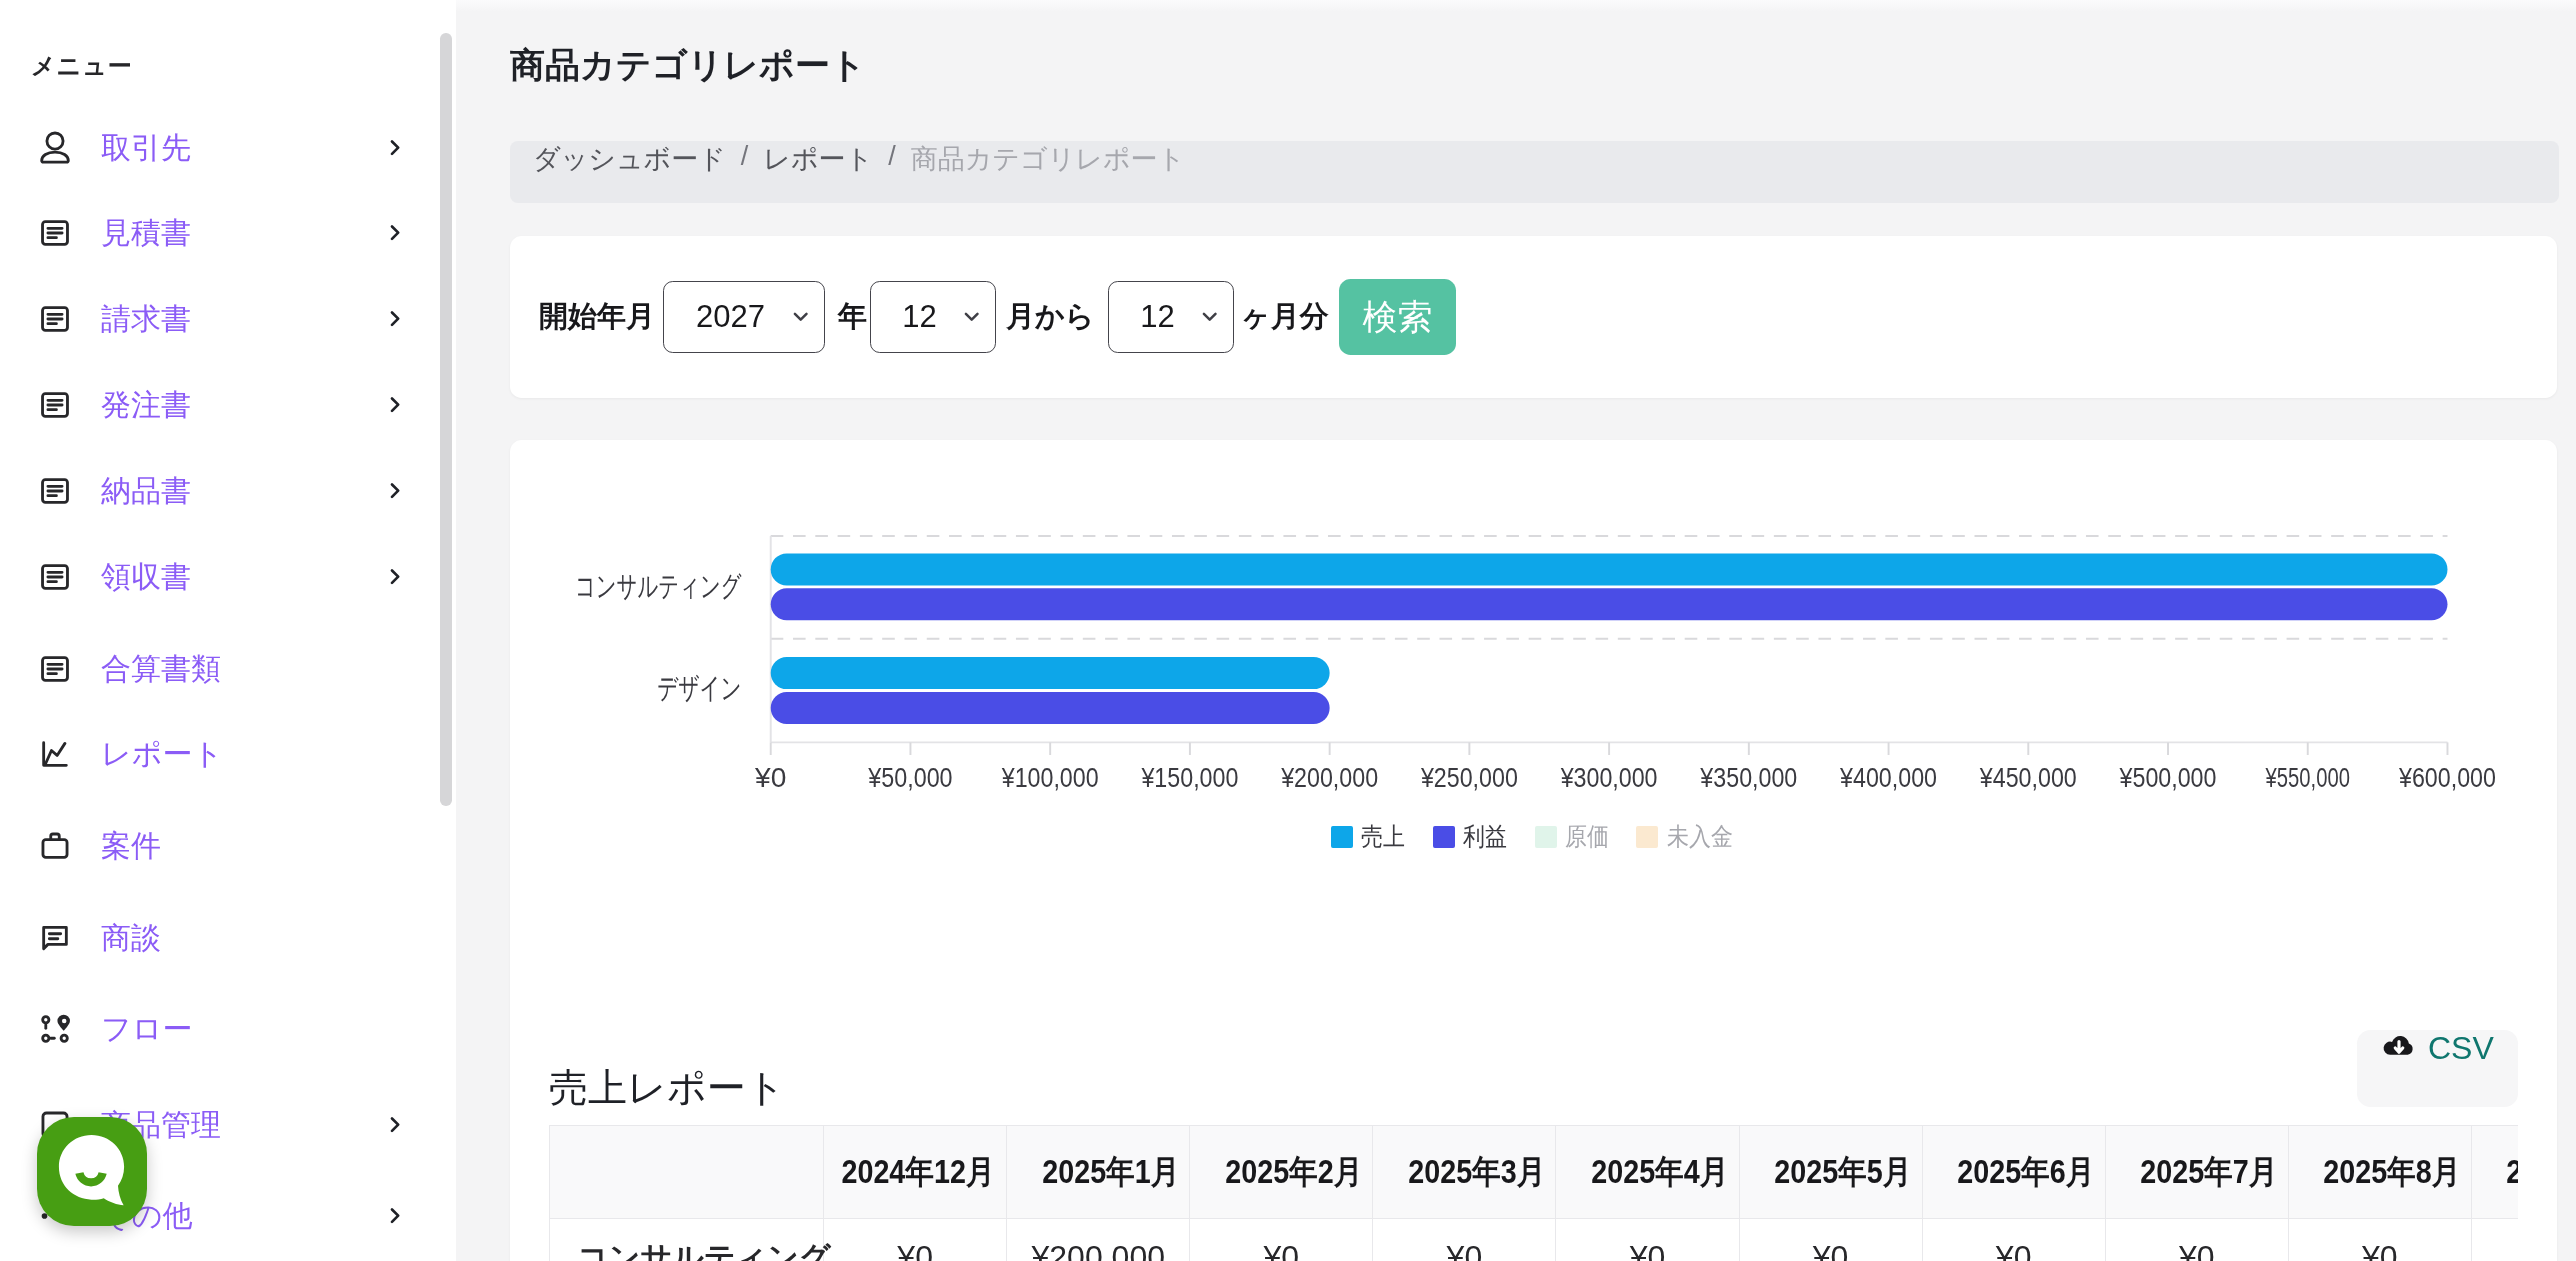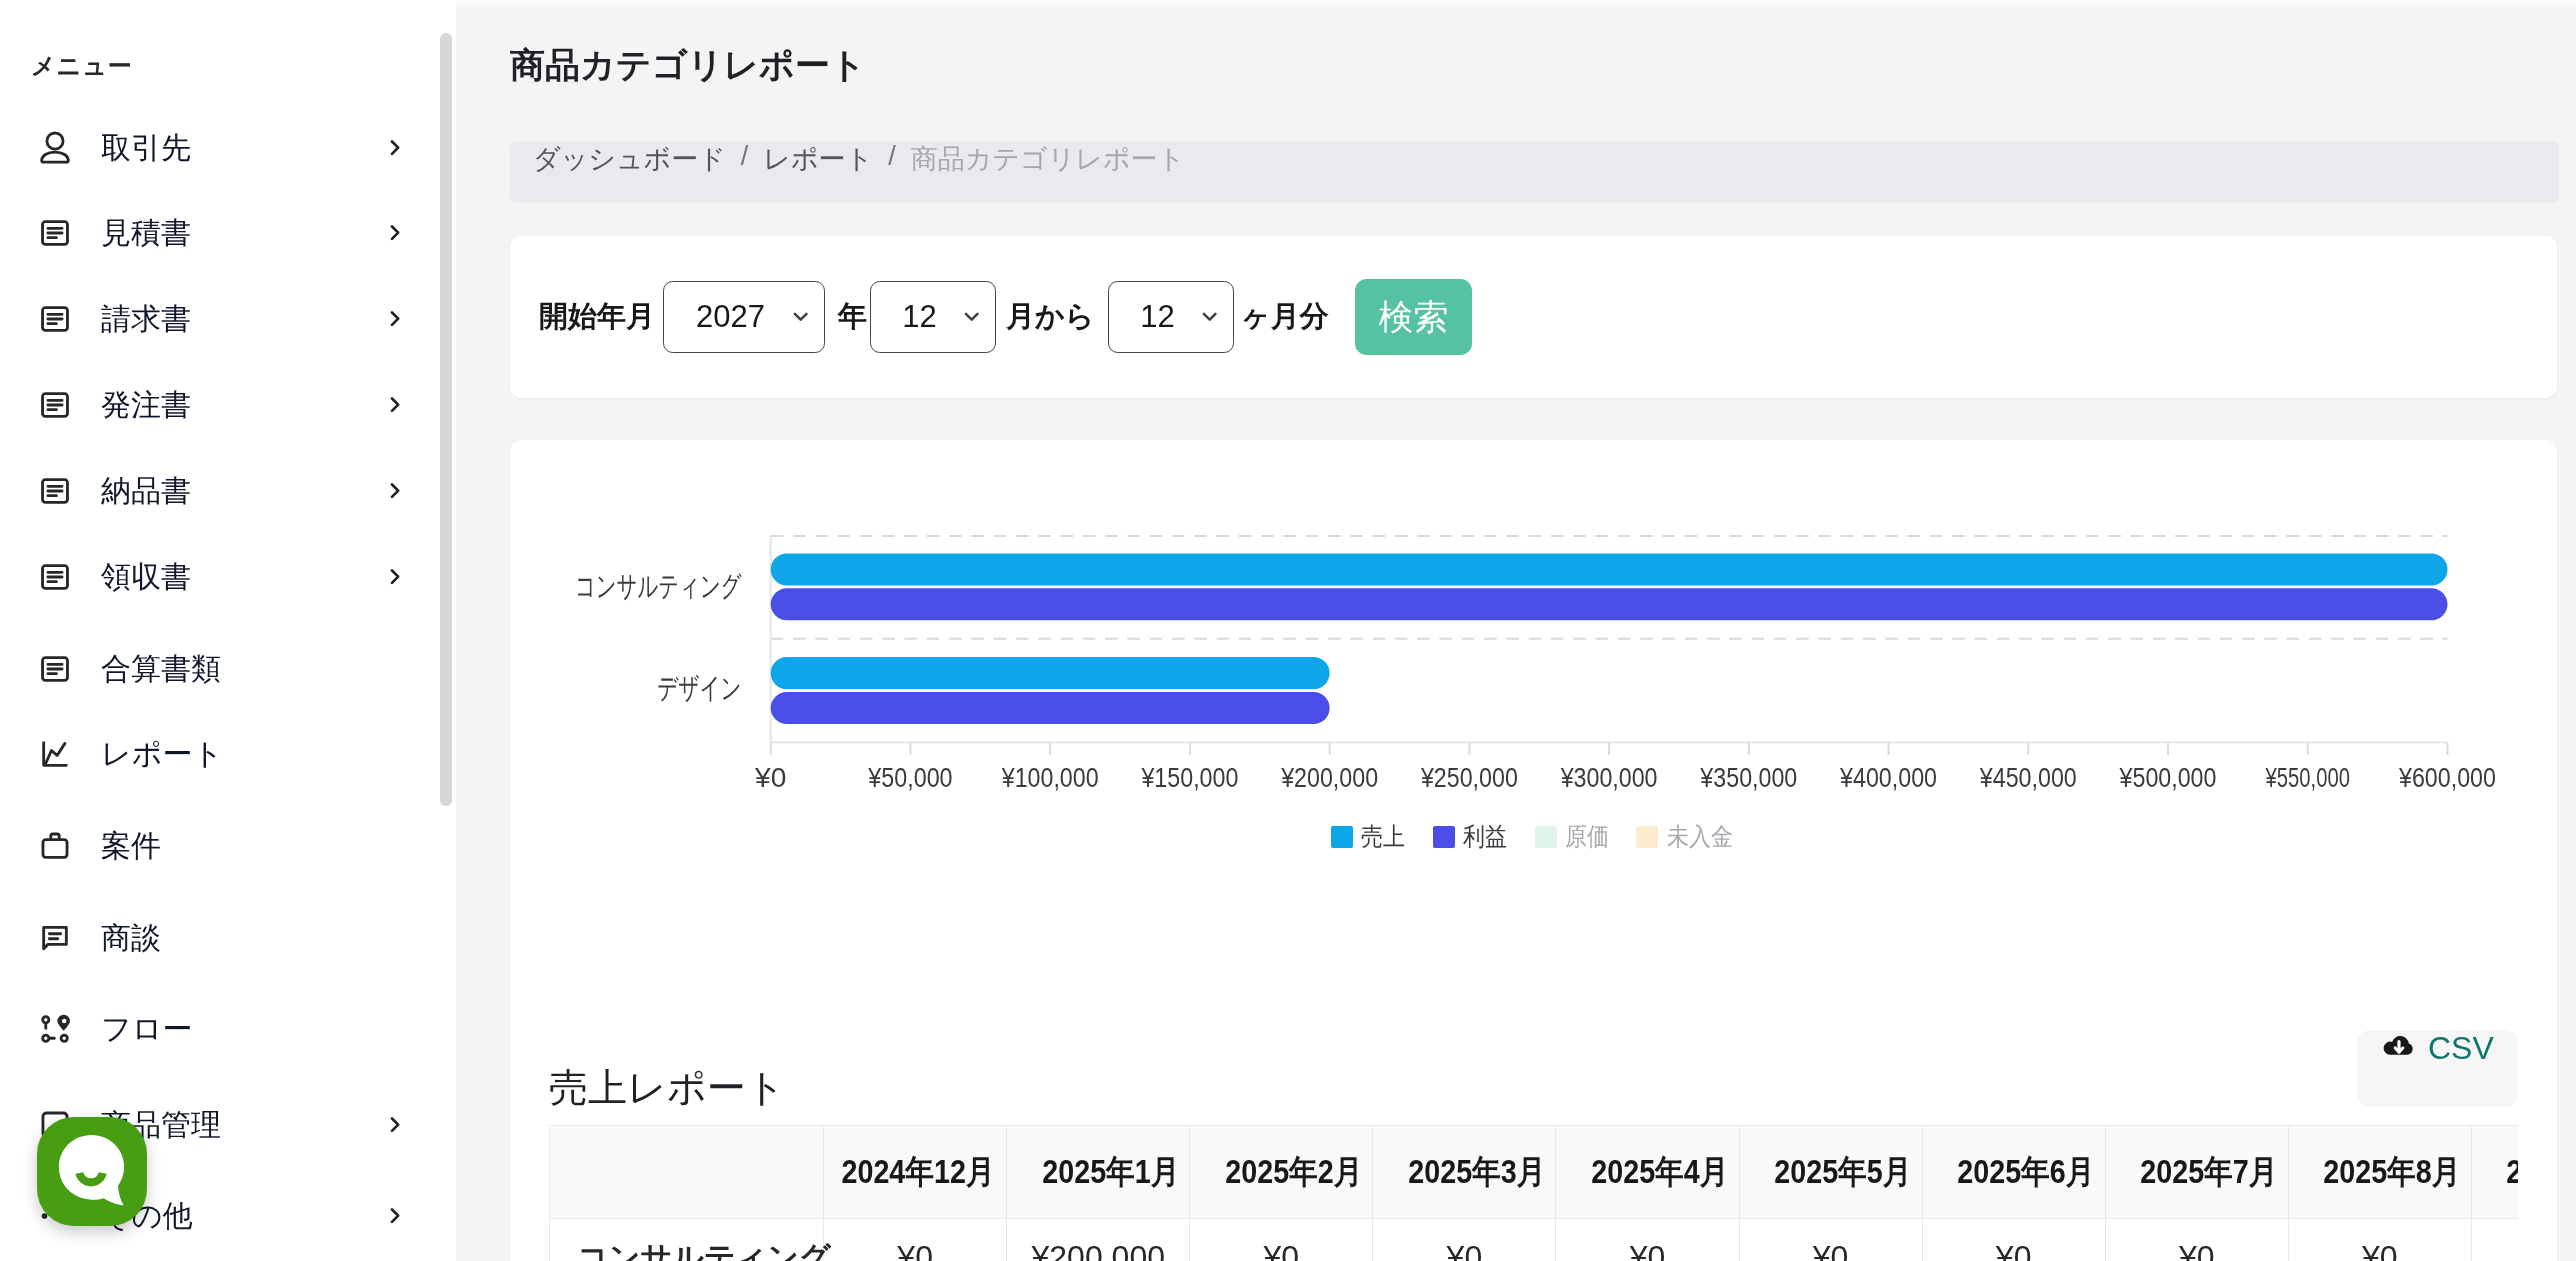--- a/index.html
+++ b/index.html
@@ -2,38 +2,38 @@
 <html lang="ja"><head>
 <meta charset="utf-8">
 <style>
   * { margin:0; padding:0; box-sizing:border-box; }
   html,body { width:2576px; height:1262px; overflow:hidden; }
   body { font-family:"Liberation Sans", sans-serif; background:#f4f4f5; position:relative; color:#27272a; }
   .sidebar { position:absolute; left:0; top:0; width:456px; height:1262px; background:#ffffff; }
   .menu-label { position:absolute; left:31px; top:50px; font-size:24px; font-weight:bold; color:#27272a; letter-spacing:1px; }
   .mi { position:absolute; left:0; width:456px; height:85px; }
   .mi .ic { position:absolute; left:38px; top:50%; margin-top:-16.5px; width:34px; height:34px; }
-  .mi .lb { position:absolute; left:101px; top:50%; transform:translateY(-50%); font-size:30px; color:#0f172a; }
+  .mi .lb { position:absolute; left:101px; top:50%; transform:translateY(-50%); font-size:30px; color:#8b5cf6; }
   .mi .ch { position:absolute; left:384px; top:50%; margin-top:-10.7px; width:21.3px; height:21.3px; }
   .sb-thumb { position:absolute; left:440px; top:33px; width:11.6px; height:773px; border-radius:5.8px; background:#d6d6d8; }
   .main { position:absolute; left:456px; top:0; width:2120px; height:1262px; }
   .main::before { content:""; position:absolute; left:0; top:0; width:2120px; height:11.6px; background:linear-gradient(#fbfbfc, rgba(244,244,245,0)); }
   .pagetitle { position:absolute; left:54px; top:43px; font-size:35px; line-height:43px; font-weight:bold; color:#1f2127; }
   .crumbbar { position:absolute; left:54px; top:141px; width:2049px; height:62px; border-radius:7.8px; background:#e9eaed; }
   .crumbbar .in { position:absolute; left:23px; top:0; height:62px; display:flex; align-items:flex-start; font-size:27px; color:#54555b; white-space:pre; }
   .crumbbar .cur { color:#a6a7ad; }
   .crumbbar .sep { color:#74757c; }
   .card { position:absolute; background:#ffffff; border-radius:11.6px; box-shadow:0 1px 2.9px rgba(0,0,0,0.05); }
   .filtercard { left:54px; top:236px; width:2047px; height:162px; }
   .frow { position:absolute; left:0; top:0; width:100%; height:100%; }
   .flabel { position:absolute; font-size:29px; white-space:nowrap; font-weight:bold; color:#18181b; top:50%; transform:translateY(-50%);text-align:right; }
   .sel { position:absolute; top:50%; transform:translateY(-50%); height:72px; border:1.9px solid #44444b; border-radius:9.7px; background:#fff; }
   .sel .v { position:absolute; left:0; right:27px; top:0; bottom:0; display:flex; align-items:center; justify-content:center; font-size:31px; color:#18181b; }
   .sel svg { position:absolute; right:13.6px; top:50%; margin-top:-8.7px; }
-  .searchbtn { position:absolute; left:829px; top:50%; transform:translateY(-50%); width:117px; height:76px; background:#55c2a2; border-radius:11.6px; display:flex; align-items:center; justify-content:center; font-size:35px; color:#ffffff;margin-left:16px; }
+  .searchbtn { position:absolute; left:829px; top:50%; transform:translateY(-50%); width:117px; height:76px; background:#55c2a2; border-radius:11.6px; display:flex; align-items:center; justify-content:center; font-size:35px; color:#ffffff; }
   .chartcard { left:54px; top:440px; width:2047px; height:969px; }
   .legend { position:absolute; left:0; top:380px; width:2047px; display:flex; justify-content:center; align-items:center; gap:27px; }
   .legend .it { display:flex; align-items:center; gap:8.7px; font-size:25px; color:#3a3a40; }
   .legend .sw { width:22px; height:22px; border-radius:1.9px; }
   .legend .off { color:#a6a7ad;justify-content:center; }
   .legend .lt { display:inline-block; transform:scaleX(0.88); transform-origin:left center; margin-right:-5.8px; }
   .refreshbtn { position:absolute; left:880px; top:486px; width:248px; height:72px; border-radius:36px; background:#f6f6f7; display:flex; align-items:center; justify-content:center; gap:9.7px; font-size:29px; color:#18181b; white-space:nowrap; }
   .h2row { position:absolute; left:39px; top:621px; font-size:39px; font-weight:normal; color:#1f2127; }
   .csvbtn { position:absolute; left:1847px; top:590px; width:161px; height:77px; border-radius:13.6px; background:#f6f6f7; display:flex; justify-content:center; gap:10.7px; font-size:32px; color:#0f766e; }
   .tablewrap { position:absolute; left:39px; top:685px; width:1969px; height:284px; overflow:hidden; }

